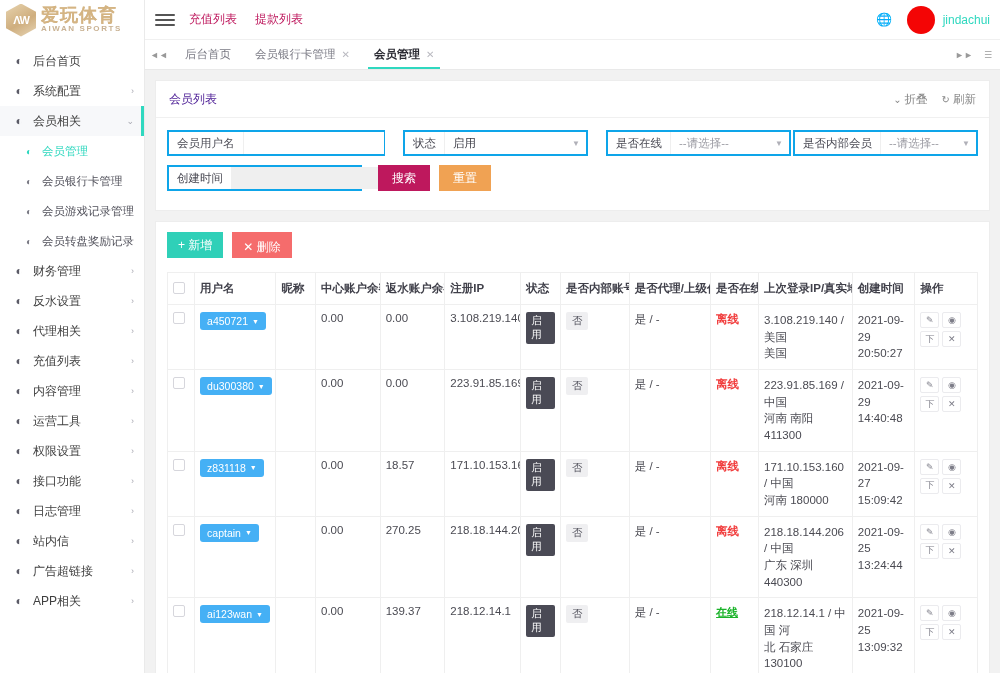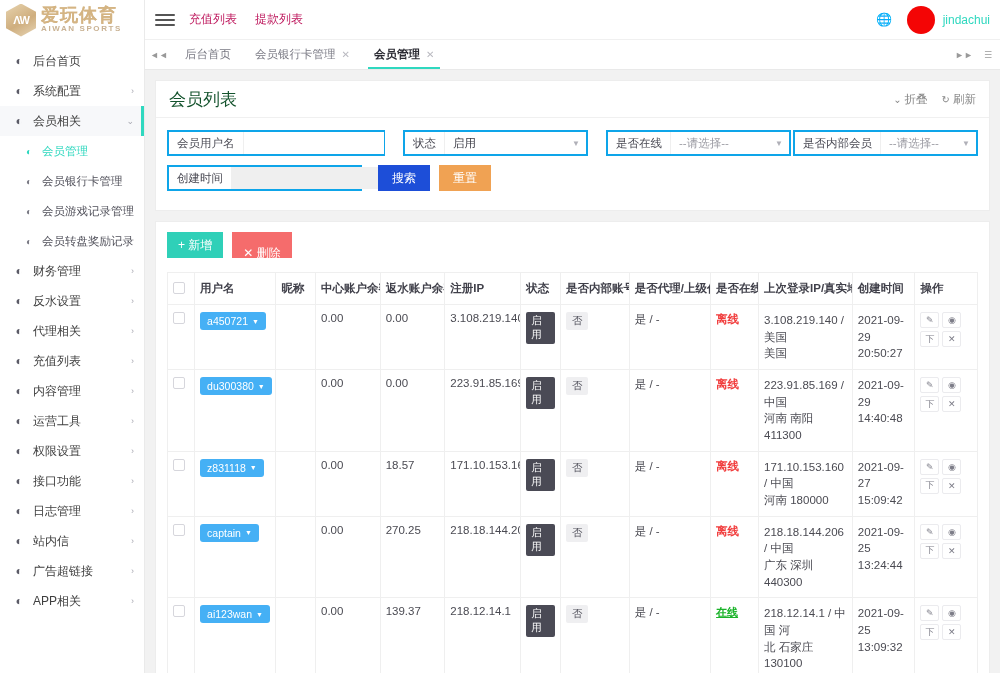--- a/index.html
+++ b/index.html
@@ -113,21 +113,21 @@
   
   .content {
     position: absolute; left: 145px; top: 70px; right: 0; bottom: 0;
     padding: 10px; overflow: hidden;
   }
   .card { background: #fff; border: 1px solid #ededed; }
   .card-head {
     height: 37px; display: flex; align-items: center; padding: 0 13px;
     border-bottom: 1px solid #f0f0f0;
   }
-  .card-title { font-size: 17px; color: #14532d; flex: 1; }
+  .card-title { font-size: 12px; color: #4c1d95; flex: 1; }
   .card-tool { font-size: 11.5px; color: #888; margin-left: 14px; cursor: pointer; }
   .card-tool .ico { margin-right: 3px; font-size: 10px; }
 
   .search-body { padding: 12px 11px 10px 11px; }
   .form-row { display: flex; align-items: center; margin-bottom: 9px; }
   .field {
     display: flex; align-items: stretch; border: 2px solid #0ea5e9; height: 26px;
     background: #fff;
   }
   .field-label {
@@ -144,28 +144,28 @@
   }
   .field-select.placeholder { color: #9b9ba3; }
   .field-select .caret {
     position:absolute; right:6px; top:50%; transform:translateY(-50%);
     font-size: 8px; color: #b0b0b8;
   }
   .btn {
     border: none; height: 26px; padding: 0 14px; color: #fff; font-size: 12px;
     cursor: pointer; font-family: inherit;
   }
-  .btn-search { background: #1d4ed8; }
+  .btn-search { background: #be185d; }
   .btn-reset { background: #f0a253; }
 
   
   .table-card { margin-top: 10px; background:#fff; border:1px solid #ededed; padding: 10px 11px 0 11px; }
   .tbl-actions { display: flex; gap: 9px; margin-bottom: 14px; }
   .btn-add { background: #2fd0b8; border:none; color:#fff; height:26px; padding:0 11px; font-size:12px; cursor:pointer; font-family:inherit;}
-  .btn-del { background: #f56c6c; border:none; color:#fff; height:26px; padding:13px 11px; font-size:12px; cursor:pointer; font-family:inherit;}
+  .btn-del { background: #f56c6c; border:none; color:#fff; height:26px; padding:7px 11px; font-size:12px; cursor:pointer; font-family:inherit;}
 
   table { border-collapse: collapse; width: 100%; table-layout: fixed; }
   thead th {
     font-size: 11.5px; color: #40404a; font-weight: bold; text-align: left;
     padding: 8px 5px; border: 1px solid #efefef; background: #fff;
     white-space: nowrap; overflow:hidden;
   }
   tbody td {
     font-size: 11.5px; color: #4a4a52; padding: 7px 5px;
     border: 1px solid #efefef; vertical-align: top; height: 44px;

